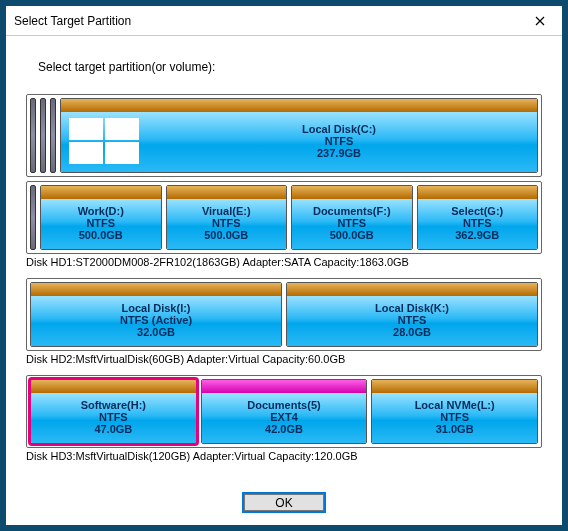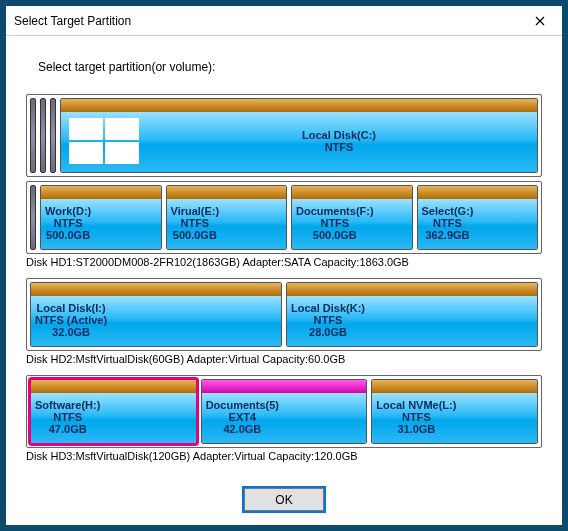--- a/index.html
+++ b/index.html
@@ -10,31 +10,31 @@
   .close-btn { width:45px; height:30px; display:flex; align-items:center; justify-content:center; cursor:pointer; }
   .subtitle { padding:10px 10px 6px 10px; font-size:12px;margin-left:22px; }
   .content { flex:1; padding:0 20px 6px 20px; overflow:auto; }
   .disk-group { margin-bottom:4px; }
   .disk-row { border:1px solid #666; padding:3px; display:flex; gap:4px; border-radius:2px;}
   .unalloc { width:6px; background:linear-gradient(#6a6a7a,#8f8fa8,#6a6a7a); border:1px solid #333; border-radius:2px;}
   .part { flex:1; display:flex; flex-direction:column; border-radius:2px; border:1px solid #555; overflow:hidden; cursor:pointer;}
   .part-header { height:13px; }
   .hdr-ntfs { background:linear-gradient(to bottom,#e8b35a,#b36b00); }
   .hdr-ext  { background:linear-gradient(to bottom,#ff5ee6,#d400b0); }
-  .part-body { display:flex; align-items:center; justify-content:flex-start; text-align:center; padding:6px 4px 8px 4px; font-size:11px; font-weight:bold; color:#002b5c;}
+  .part-body { display:flex; align-items:center; justify-content:center; text-align:center; padding:6px 4px 8px 4px; font-size:11px; font-weight:bold; color:#002b5c;}
   .body-blue { background:linear-gradient(to bottom,#9be2ff 0%, #2bb9f6 45%, #00a6ec 55%, #2bb9f6 100%); }
   .part.selected { outline:3px solid #e6007e; outline-offset:-1px; }
   .syspart .part-body { position:relative; justify-content:flex-start;}
   .winlogo { width:70px; height:46px; margin:0 6px 0 4px; display:flex; flex-direction:column; gap:2px;}
   .winlogo .r{flex:1; display:flex; gap:2px;}
   .winlogo .c{flex:1; background:#fff;}
   .syslabels { flex:1; text-align:center; }
   .disk-caption { font-size:11px; padding:2px 0 6px 0;}
   .buttons { display:flex; justify-content:center; gap:12px; padding:10px 0 14px 0; border-top:0; }
-  button.dlg { min-width:80px; height:23px; font-size:12px; background:#e1e1e1; border:1px solid #777; cursor:pointer; }
+  button.dlg { min-width:80px; height:17px; font-size:12px; background:#e1e1e1; border:1px solid #777; cursor:pointer; }
   button.dlg.primary { box-shadow:0 0 0 2px #0078d7; }
 </style>
 </head>
 <body>
 
 <div class="window">
   <div class="titlebar">
     <div class="titlebar-title">Select Target Partition</div>
     <div class="close-btn">
       <svg width="10" height="10" viewBox="0 0 10 10">
@@ -61,20 +61,21 @@
                   <div class="c"></div>
                 </div>
               <div class="r">
                   <div class="c"></div>
                   <div class="c"></div>
                 </div>
             </div>
             <div class="syslabels">
               <div>Local Disk(C:)</div>
               <div>NTFS</div>
+              <div>237.9GB</div>
             </div>
           </div>
         </div>
       </div>
     </div>
 
     <div class="disk-group">
       <div class="disk-row">
         <div class="unalloc"></div>
         <div class="part">

